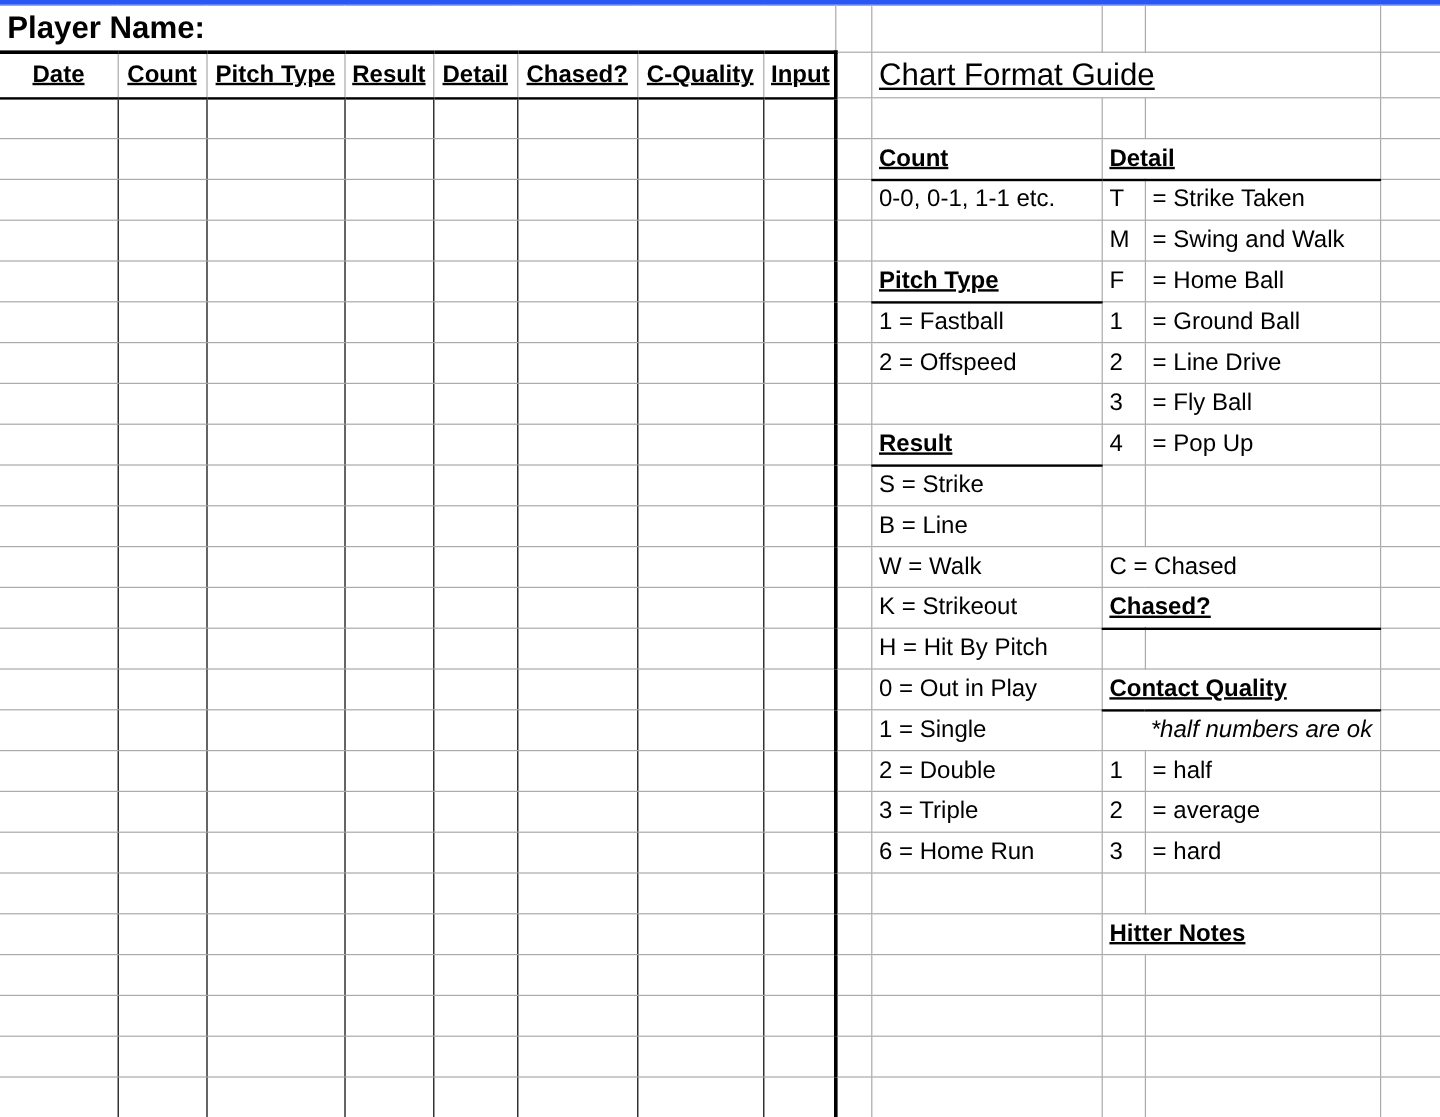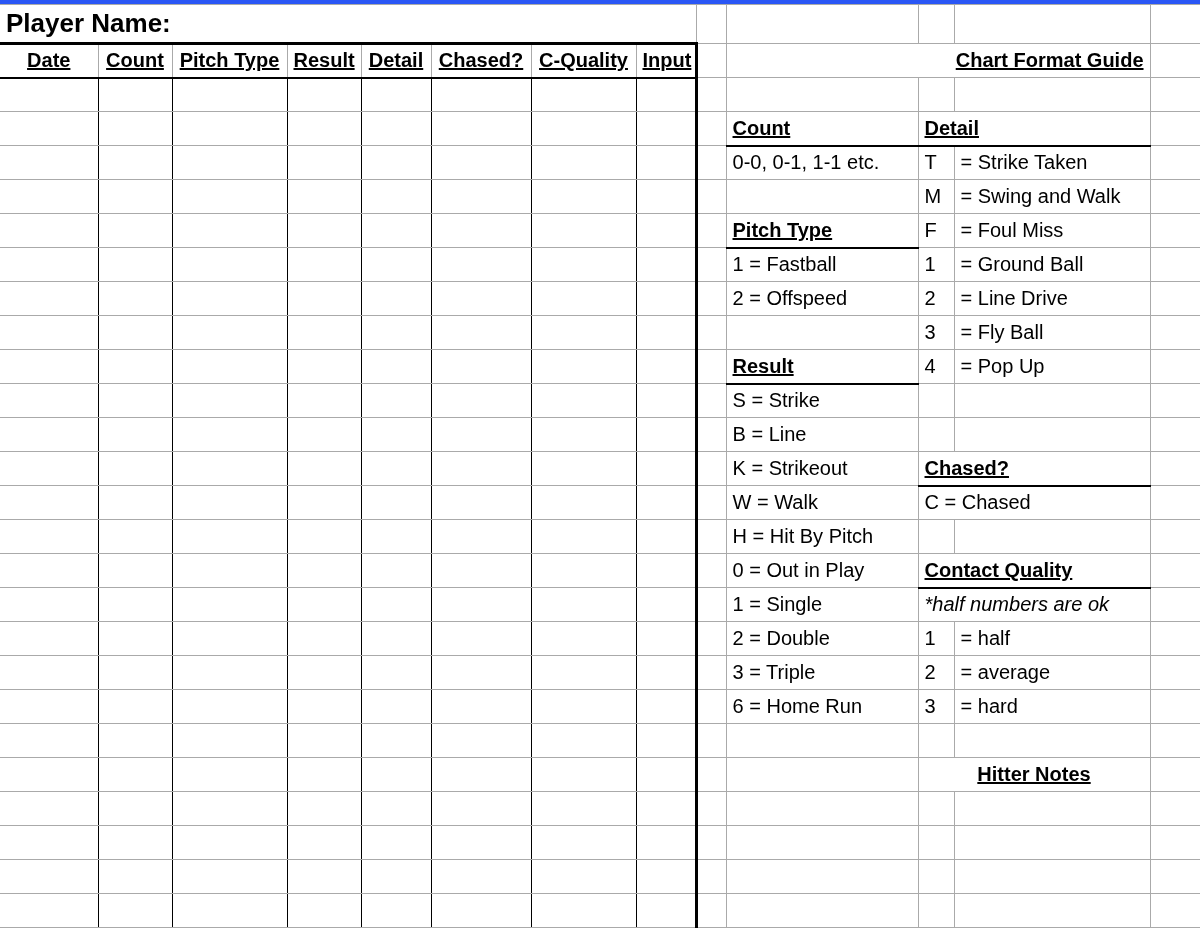--- a/index.html
+++ b/index.html
@@ -47,47 +47,47 @@
 
     .title-row td { height: 48px; border-bottom: 1px solid #aaa; }
     .player-name {
       font-size: 26px; font-weight: bold;
     }
     .col-header {
       font-weight: bold; text-decoration: underline;
       text-align: center;
     }
     .guide-title {
-      font-size: 20px; font-weight: bold; text-decoration: underline;
-      text-align: right;
+      font-size: 26px; font-weight: normal; text-decoration: underline;
+      text-align: left;
     }
     .sec-header {
       font-weight: bold; text-decoration: underline;
     }
-    .italic { font-style: italic; }
+    .italic { font-style: italic; text-align: right; }
 
     
     .hr-top    { border-top: 3px solid #000 !important; }
     .hr-left   { border-left: 3px solid #000 !important; }
     .hr-right  { border-right: 3px solid #000 !important; }
     .hr-bottom-med { border-bottom: 2px solid #000 !important; margin-top: 16px; }
 
     
     .entry-body td { border-top: 1px solid #000; border-bottom: 1px solid #000; }
     .entry-body td.vsplit-l { border-left: 1px solid #000; }
     .entry-body td.vsplit-r { border-right: 1px solid #000; }
 
     
     .no-l { border-left: none !important; }
     .no-r { border-right: none !important; }
 
     
     .u-line { border-bottom: 2px solid #000 !important; }
 
-    .center { text-align: center; }
+    .center { }
   </style>
 </head>
 <body>
 
 <div class="top-bar"></div>
 <div class="page">
 
 <table class="sheet">
   <colgroup>
     <col class="c-a">
@@ -198,21 +198,21 @@
           <td class="vsplit-l vsplit-r"></td>
           <td class="vsplit-l vsplit-r"></td>
           <td class="vsplit-l vsplit-r"></td>
           <td class="vsplit-l vsplit-r"></td>
           <td class="vsplit-l vsplit-r"></td>
           <td class="vsplit-l vsplit-r"></td>
           <td class="hr-right vsplit-l vsplit-r"></td>
           <td></td>
           <td class="sec-header u-line">Pitch Type</td>
           <td>F</td>
-          <td>= Foul Miss</td>
+          <td>= Home Ball</td>
           <td class="no-r"></td>
         </tr>
         <tr>
           <td class="hr-left no-l vsplit-r vsplit-l"></td>
           <td class="vsplit-l vsplit-r"></td>
           <td class="vsplit-l vsplit-r"></td>
           <td class="vsplit-l vsplit-r"></td>
           <td class="vsplit-l vsplit-r"></td>
           <td class="vsplit-l vsplit-r"></td>
           <td class="vsplit-l vsplit-r"></td>
@@ -301,36 +301,36 @@
         <tr>
           <td class="hr-left no-l vsplit-r vsplit-l"></td>
           <td class="vsplit-l vsplit-r"></td>
           <td class="vsplit-l vsplit-r"></td>
           <td class="vsplit-l vsplit-r"></td>
           <td class="vsplit-l vsplit-r"></td>
           <td class="vsplit-l vsplit-r"></td>
           <td class="vsplit-l vsplit-r"></td>
           <td class="hr-right vsplit-l vsplit-r"></td>
           <td></td>
+          <td>W = Walk</td>
+          <td colspan="2">C = Chased</td>
+          <td class="no-r"></td>
+        </tr>
+        <tr>
+          <td class="hr-left no-l vsplit-r vsplit-l"></td>
+          <td class="vsplit-l vsplit-r"></td>
+          <td class="vsplit-l vsplit-r"></td>
+          <td class="vsplit-l vsplit-r"></td>
+          <td class="vsplit-l vsplit-r"></td>
+          <td class="vsplit-l vsplit-r"></td>
+          <td class="vsplit-l vsplit-r"></td>
+          <td class="hr-right vsplit-l vsplit-r"></td>
+          <td></td>
           <td>K = Strikeout</td>
           <td colspan="2" class="sec-header u-line">Chased?</td>
-          <td class="no-r"></td>
-        </tr>
-        <tr>
-          <td class="hr-left no-l vsplit-r vsplit-l"></td>
-          <td class="vsplit-l vsplit-r"></td>
-          <td class="vsplit-l vsplit-r"></td>
-          <td class="vsplit-l vsplit-r"></td>
-          <td class="vsplit-l vsplit-r"></td>
-          <td class="vsplit-l vsplit-r"></td>
-          <td class="vsplit-l vsplit-r"></td>
-          <td class="hr-right vsplit-l vsplit-r"></td>
-          <td></td>
-          <td>W = Walk</td>
-          <td colspan="2">C = Chased</td>
           <td class="no-r"></td>
         </tr>
         <tr>
           <td class="hr-left no-l vsplit-r vsplit-l"></td>
           <td class="vsplit-l vsplit-r"></td>
           <td class="vsplit-l vsplit-r"></td>
           <td class="vsplit-l vsplit-r"></td>
           <td class="vsplit-l vsplit-r"></td>
           <td class="vsplit-l vsplit-r"></td>
           <td class="vsplit-l vsplit-r"></td>

